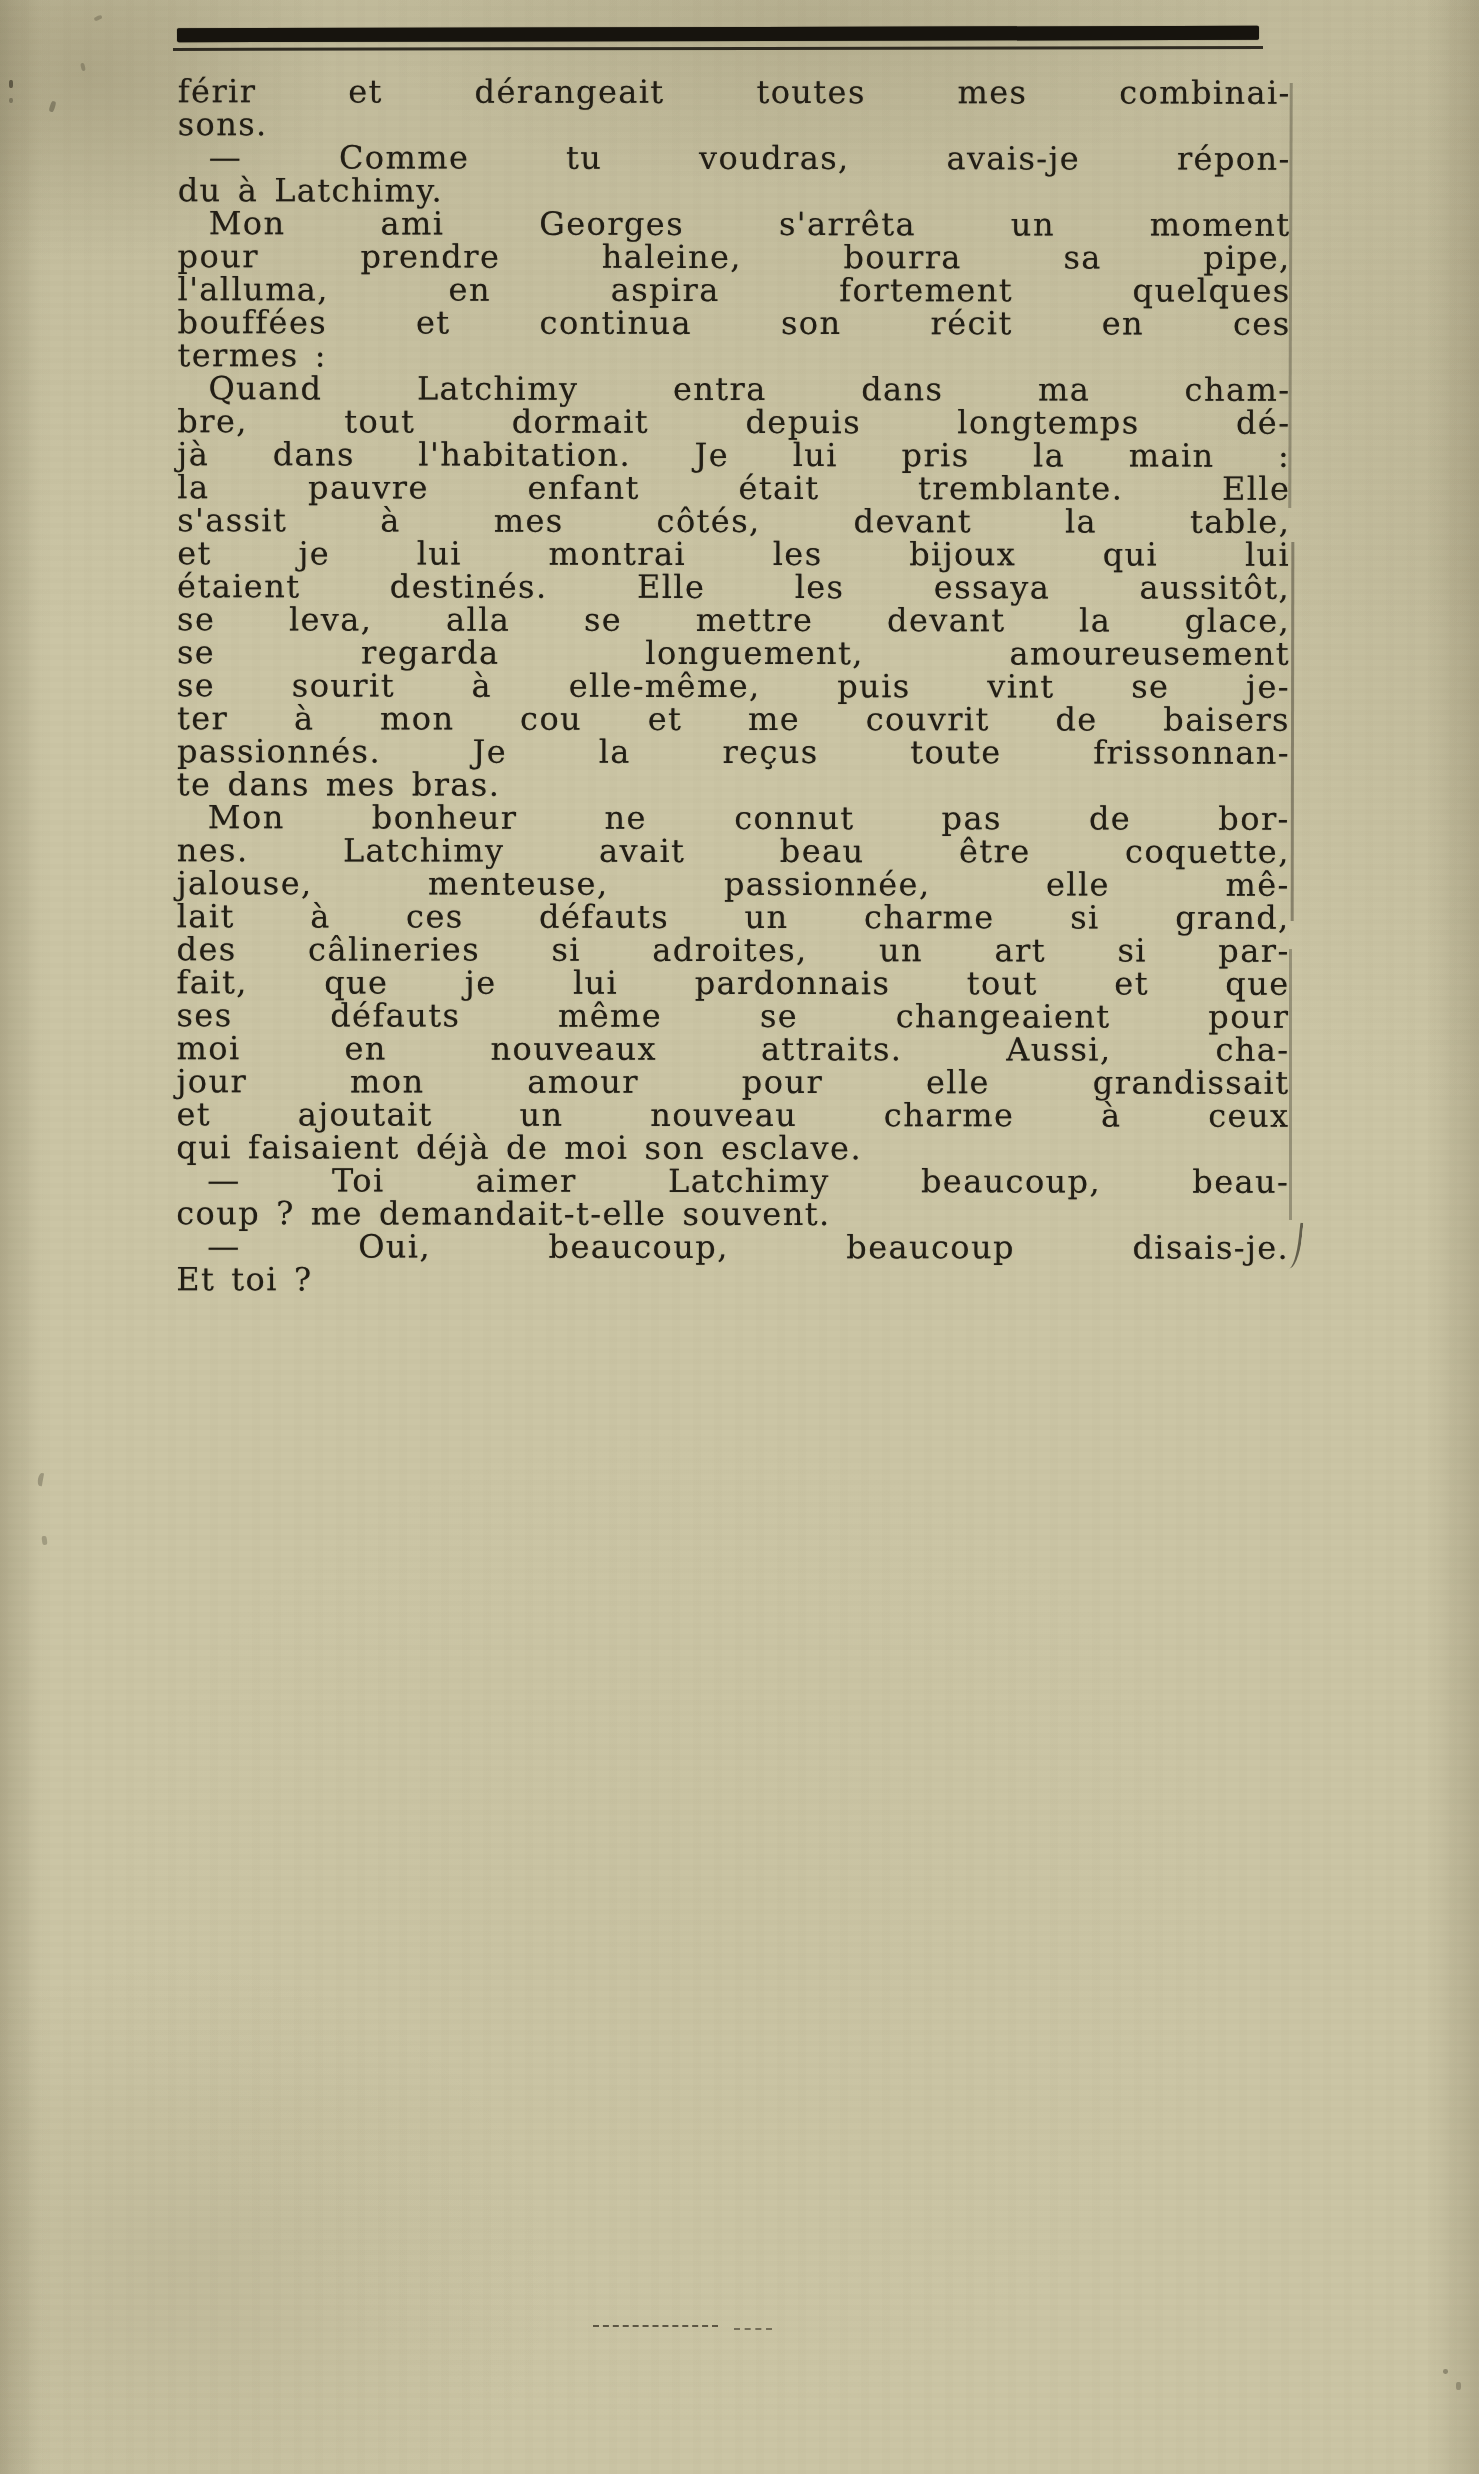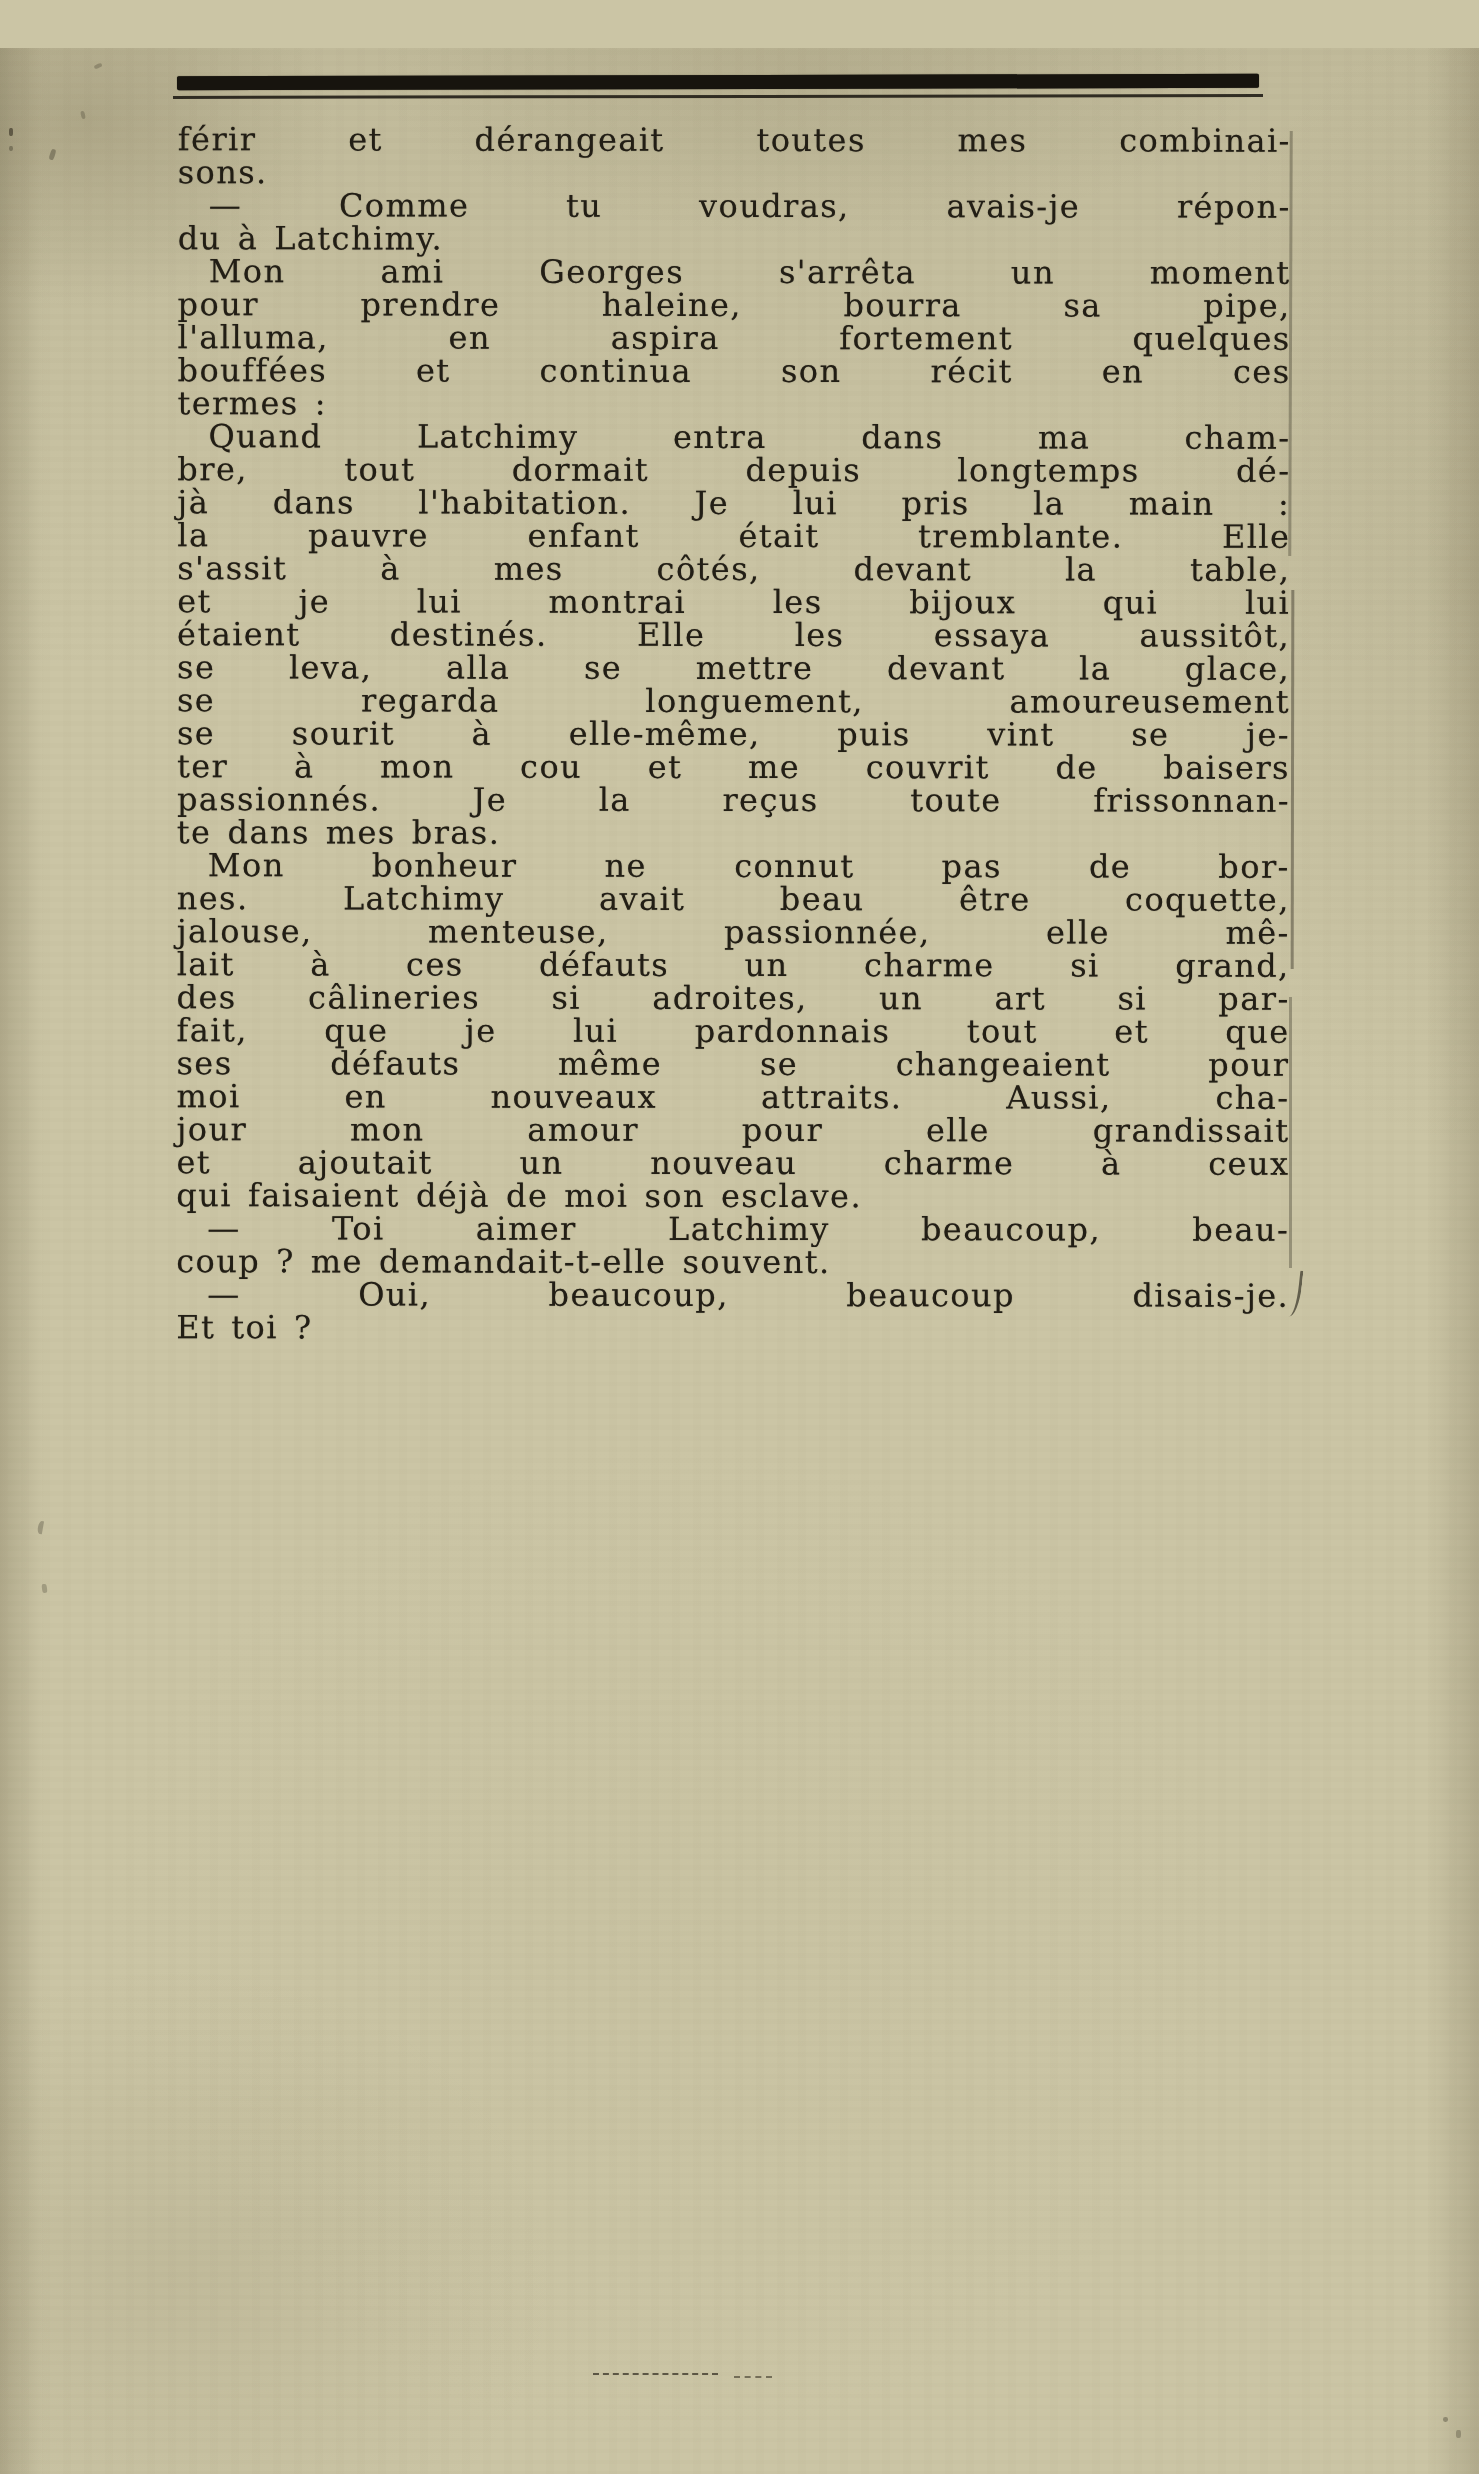--- a/index.html
+++ b/index.html
@@ -7,21 +7,21 @@
     --ink:#221e15;
     --rule:#17140e;
   }
   html,body{margin:0;padding:0;}
   body{
     width:1479px;height:2475px;
     position:relative;overflow:hidden;
     background:var(--paper);
     font-family:"DejaVu Serif","Liberation Serif",serif;
   }
-  .page{position:absolute;inset:0;margin-top:48px;}
+  .page{position:absolute;inset:0;}
   
   .texture{
     position:absolute;inset:0;pointer-events:none;
     background:
       radial-gradient(ellipse 379px 289px at 6% 3%, rgba(92,82,54,.20), transparent 65%),
       radial-gradient(ellipse 632px 235px at 55% 1%, rgba(92,82,54,.12), transparent 70%),
       radial-gradient(ellipse 452px 813px at 99% 22%, rgba(110,100,70,.12), transparent 70%),
       radial-gradient(ellipse 813px 723px at 45% 78%, rgba(190,184,150,.18), transparent 70%),
       radial-gradient(ellipse 542px 452px at 12% 92%, rgba(100,90,60,.10), transparent 70%),
       linear-gradient(90deg, rgba(80,70,45,.22) 0%, rgba(80,70,45,0) 3%, rgba(80,70,45,0) 96.5%, rgba(80,70,45,.20) 100%),

